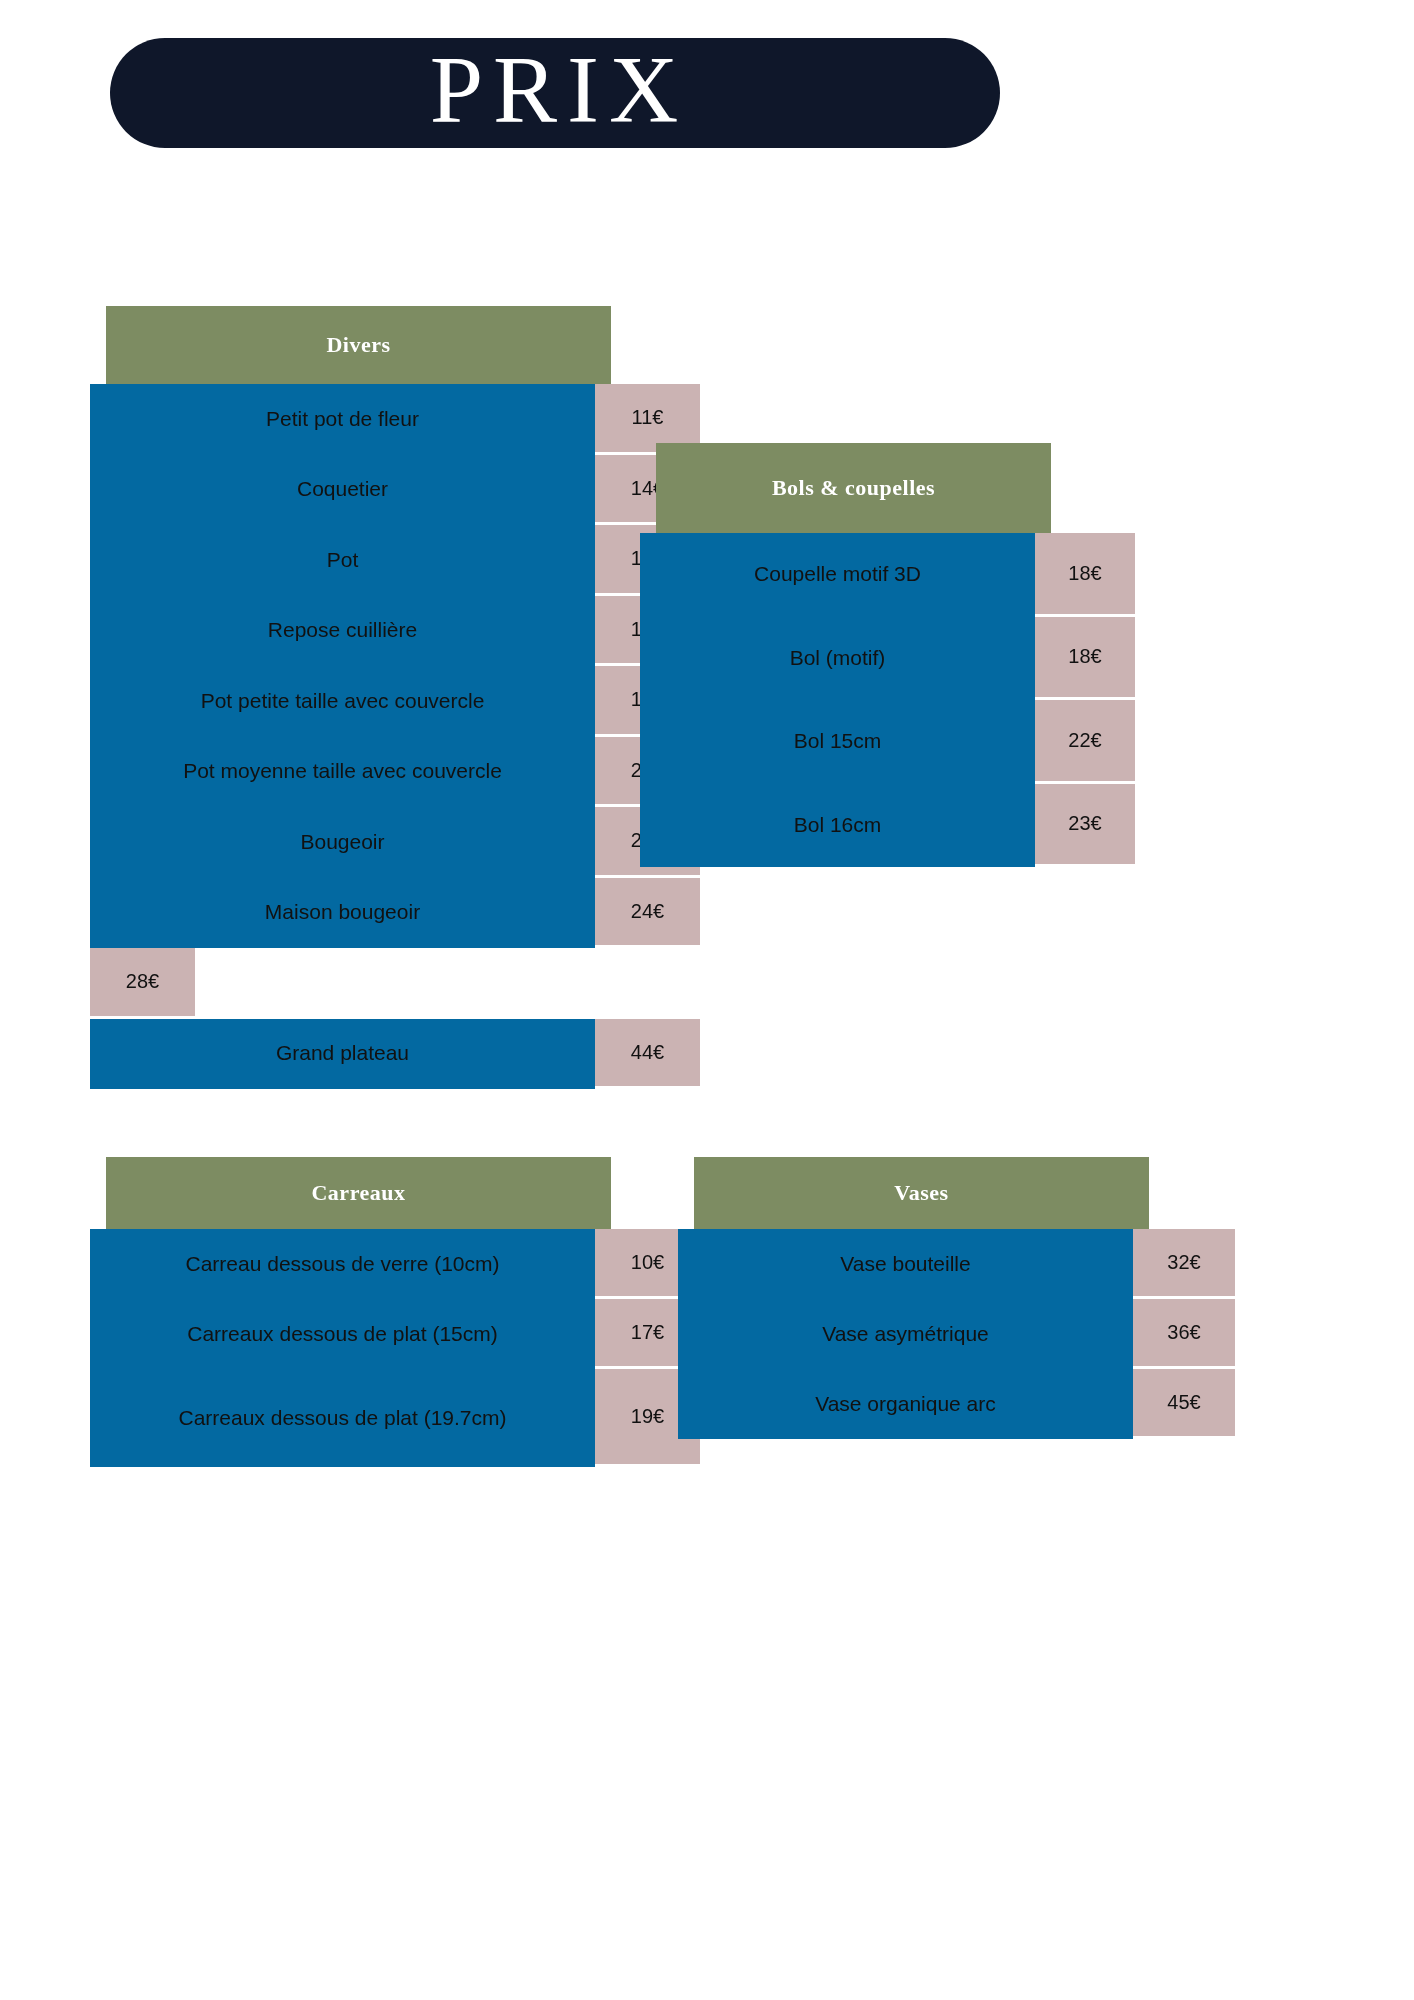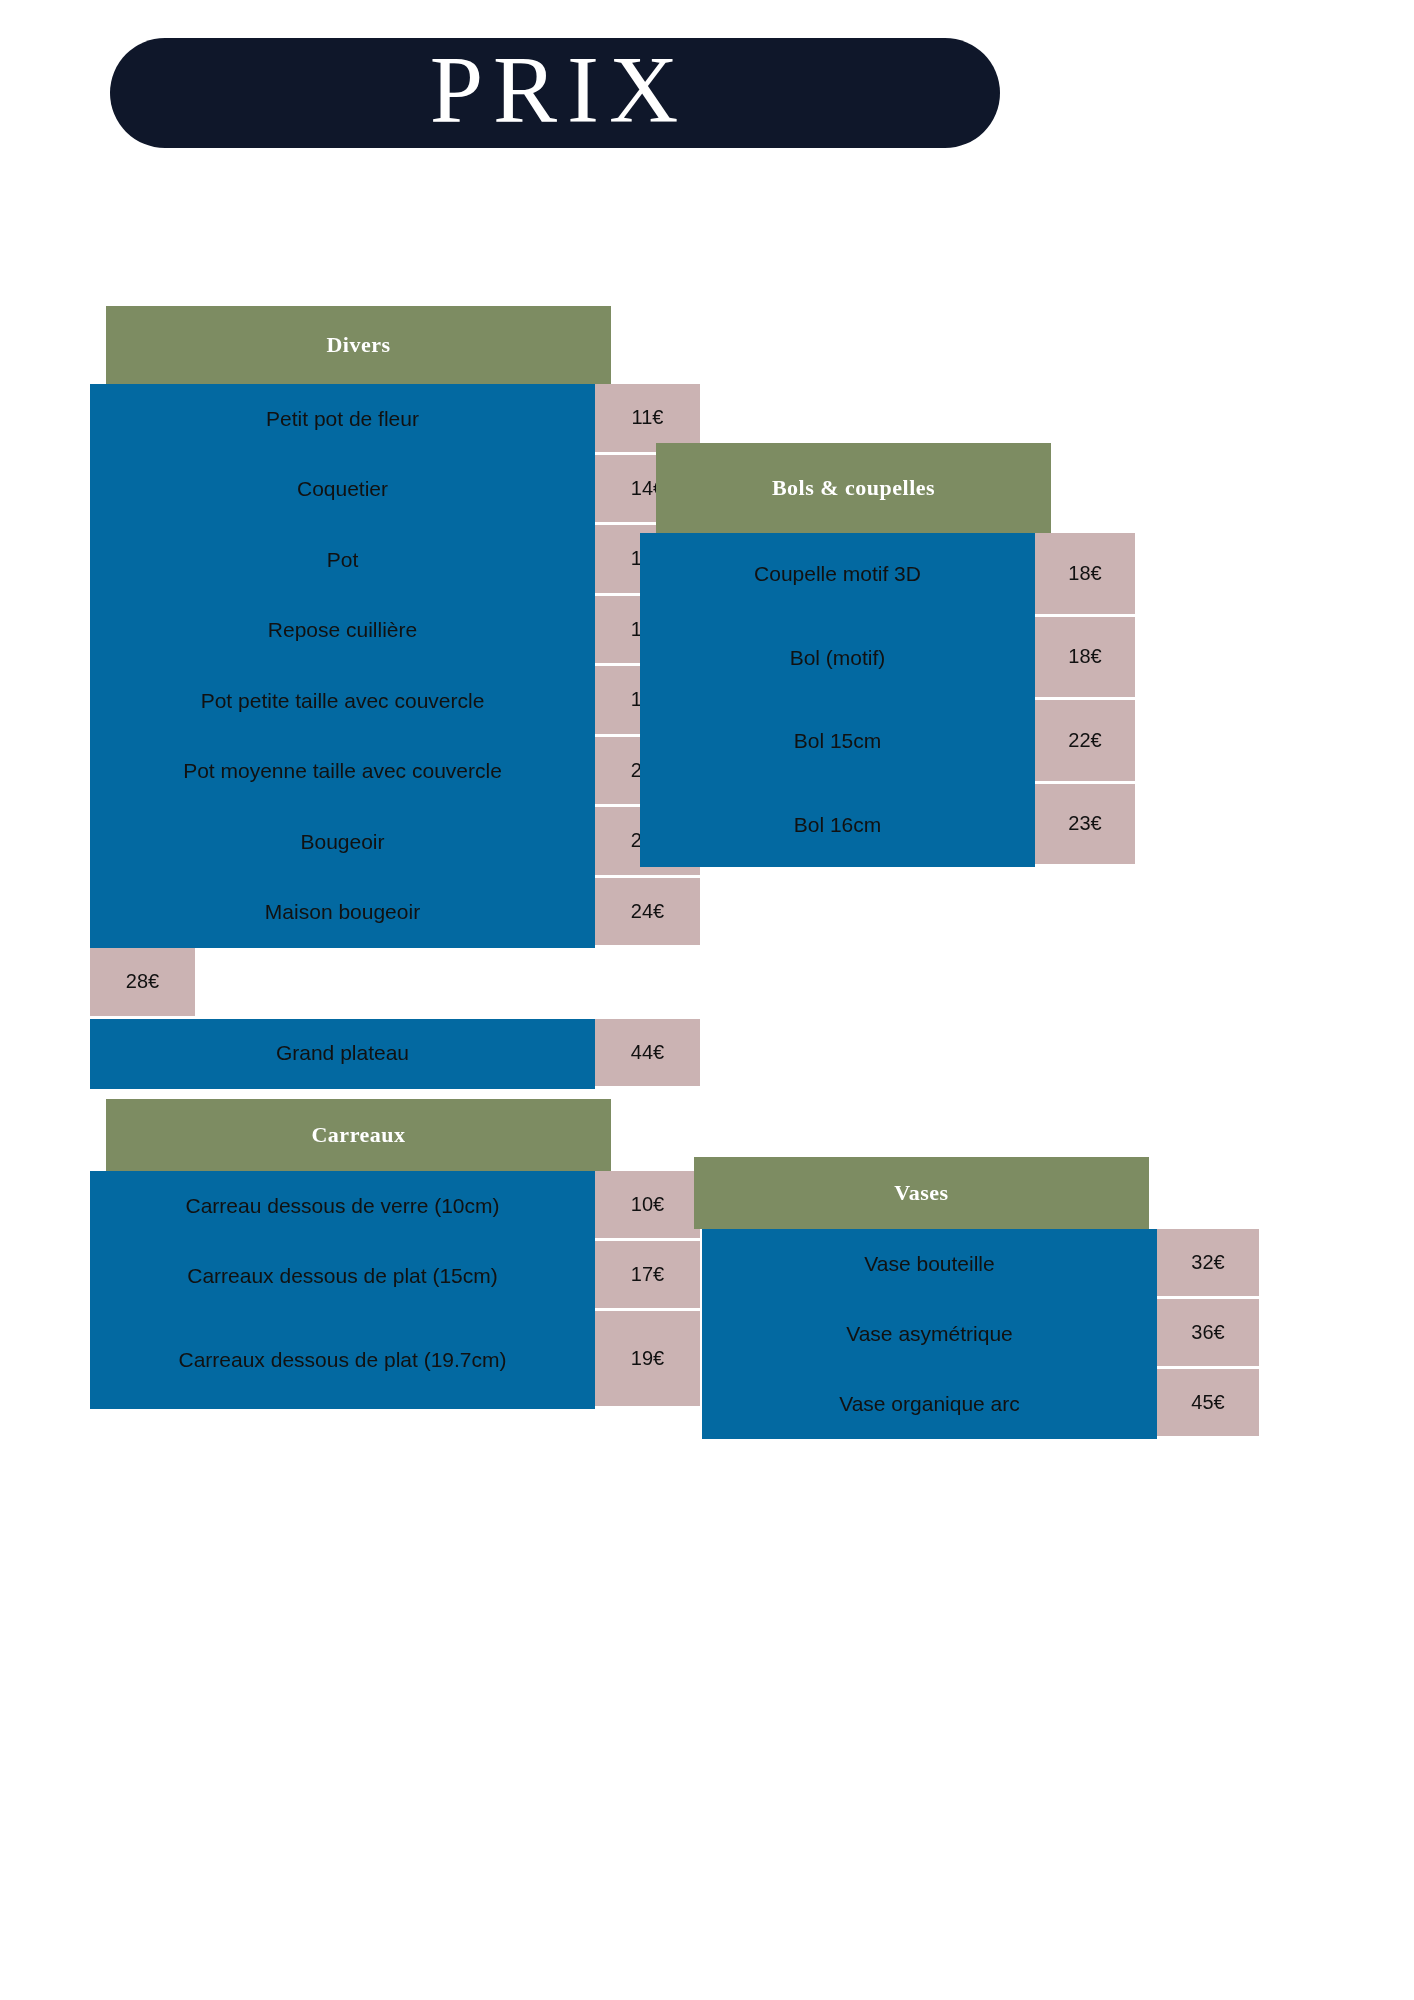--- a/index.html
+++ b/index.html
@@ -96,32 +96,32 @@
   #block-divers .row-price { width: 105px; }
 
   
   #block-bols { left: 640px; top: 443px; width: 505px; }
   #block-bols .table-header { width: 395px; height: 90px; }
   #block-bols .row { height: 83.5px; }
   #block-bols .row-name { width: 395px; flex: 0 0 395px; }
   #block-bols .row-price { width: 100px; }
 
   
-  #block-carreaux { left: 90px; top: 1099px; width: 615px; }
+  #block-carreaux { left: 90px; top: 1157px; width: 615px; }
   #block-carreaux .table-header { width: 505px; height: 72px; }
   #block-carreaux .row { height: 70px; }
   #block-carreaux .row.tall { height: 98px; }
   #block-carreaux .row-name { width: 505px; flex: 0 0 505px; }
   #block-carreaux .row-price { width: 105px; }
 
   
   #block-vases { left: 678px; top: 1157px; width: 565px; }
   #block-vases .table-header { width: 455px; height: 72px; }
   #block-vases .row { height: 70px; }
-  #block-vases .row-name { width: 455px; flex: 0 0 455px; margin-left: 24px; }
+  #block-vases .row-name { width: 455px; flex: 0 0 455px; }
   #block-vases .row-price { width: 102px; }
 </style>
 </head>
 <body>
 
 <div id="title-banner">
   <div id="title-text">PRIX</div>
 </div>
 
 <div id="block-divers" class="table-block">

